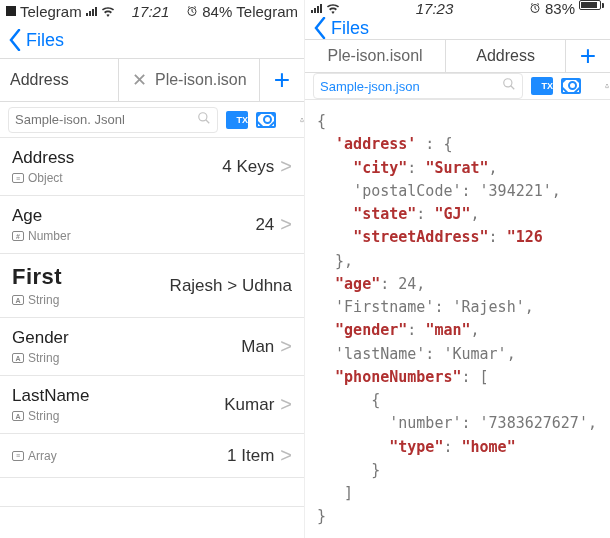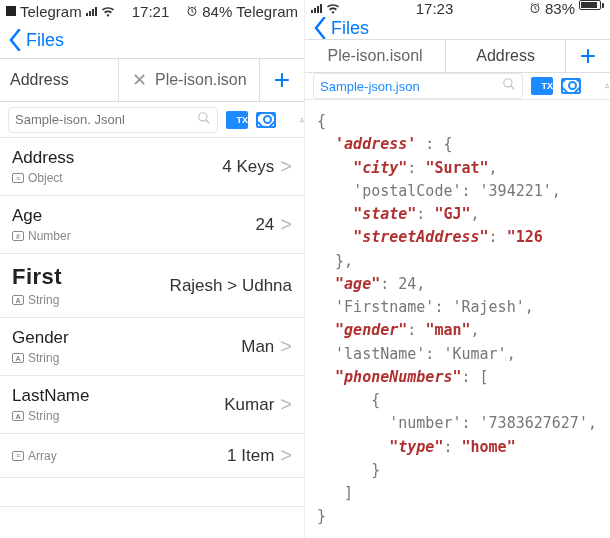--- a/index.html
+++ b/index.html
@@ -11,21 +11,21 @@
     overflow: hidden;
     color: #333;
   }
   .dual { display: flex; width: 610px; height: 538px; }
   .pane { width: 305px; height: 538px; display: flex; flex-direction: column; border-right: 1px solid #eee; }
   .pane:last-child { border-right: none; }
 
   
   .status { height: 22px; display: flex; align-items: center; padding: 0 6px; font-size: 15px; color: #333; }
   .status .left  { display: flex; align-items: center; gap: 4px; }
-  .status .center{ flex: 1; text-align: center; font-weight: 500; }
+  .status .center{ flex: 1; text-align: center; font-weight: 500; font-style: italic; }
   .status .right { display: flex; align-items: flex-start; gap: 4px; }
   .sig-icon { display: inline-flex; align-items: flex-end; gap: 1px; }
   .sig-icon span { display: inline-block; width: 2px; background: #333; }
   .sig-icon span:nth-child(1){ height:3px;} .sig-icon span:nth-child(2){ height:5px;}
   .sig-icon span:nth-child(3){ height:7px;} .sig-icon span:nth-child(4){ height:9px;}
   .wifi-icon svg { width: 14px; height: 10px; }
   .batt { display:inline-flex; align-items:center; }
   .batt .shell { width: 22px; height: 10px; border:1px solid #333; border-radius:2px; position:relative; }
   .batt .cap { width:2px; height:5px; background:#333; margin-left:1px; border-radius:0 1px 1px 0;}
   .batt .fill { position:absolute; top:1px; left:1px; bottom:1px; width: 80%; background:#333; }
@@ -66,21 +66,21 @@
   .row .key { font-size:17px; color:#222; }
   .row .meta { font-size:12px; color:#888; display:flex; align-items:center; gap:4px;}
   .row .meta .typeicon { width:12px; height:10px; border:1px solid #888; border-radius:2px; font-size:7px; display:flex; align-items:center; justify-content:center; color:#888; font-weight:bold;}
   .row .val { font-size:17px; color:#333; display:flex; align-items:center; gap:6px;}
   .row .chev { color:#bbb; font-size:20px; }
   .row.big .key { font-size:22px; font-weight:600; letter-spacing:.5px;}
   .hairline { height:1px; background:#e6e6e6; margin-top:28px; }
 
   
   .raw { flex:1; padding:10px 12px; font-family: ui-monospace, Menlo, Consolas, monospace; font-size:15px; color:#777; line-height:1.55; white-space:pre-wrap; word-break:break-word; }
-  .raw .hl-k { color:#b03030; font-weight:bold;font-style:italic; }
+  .raw .hl-k { color:#b03030; font-weight:bold; }
   .raw .hl-v { color:#b03030; font-weight:bold; }
 </style>
 </head>
 <body>
 
 <div class="dual">
 
   <div class="pane">
     <div class="status">
       <div class="left">

